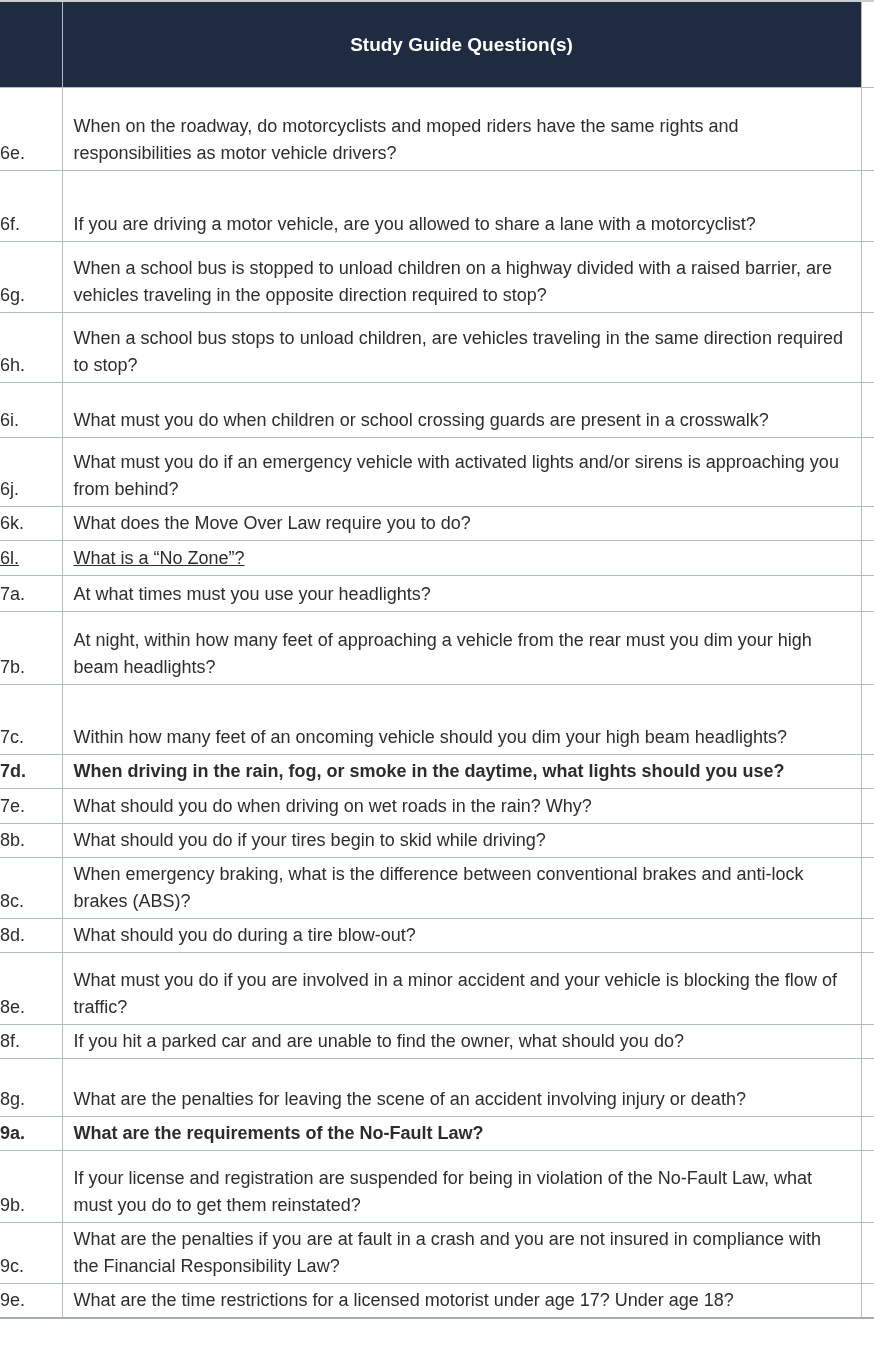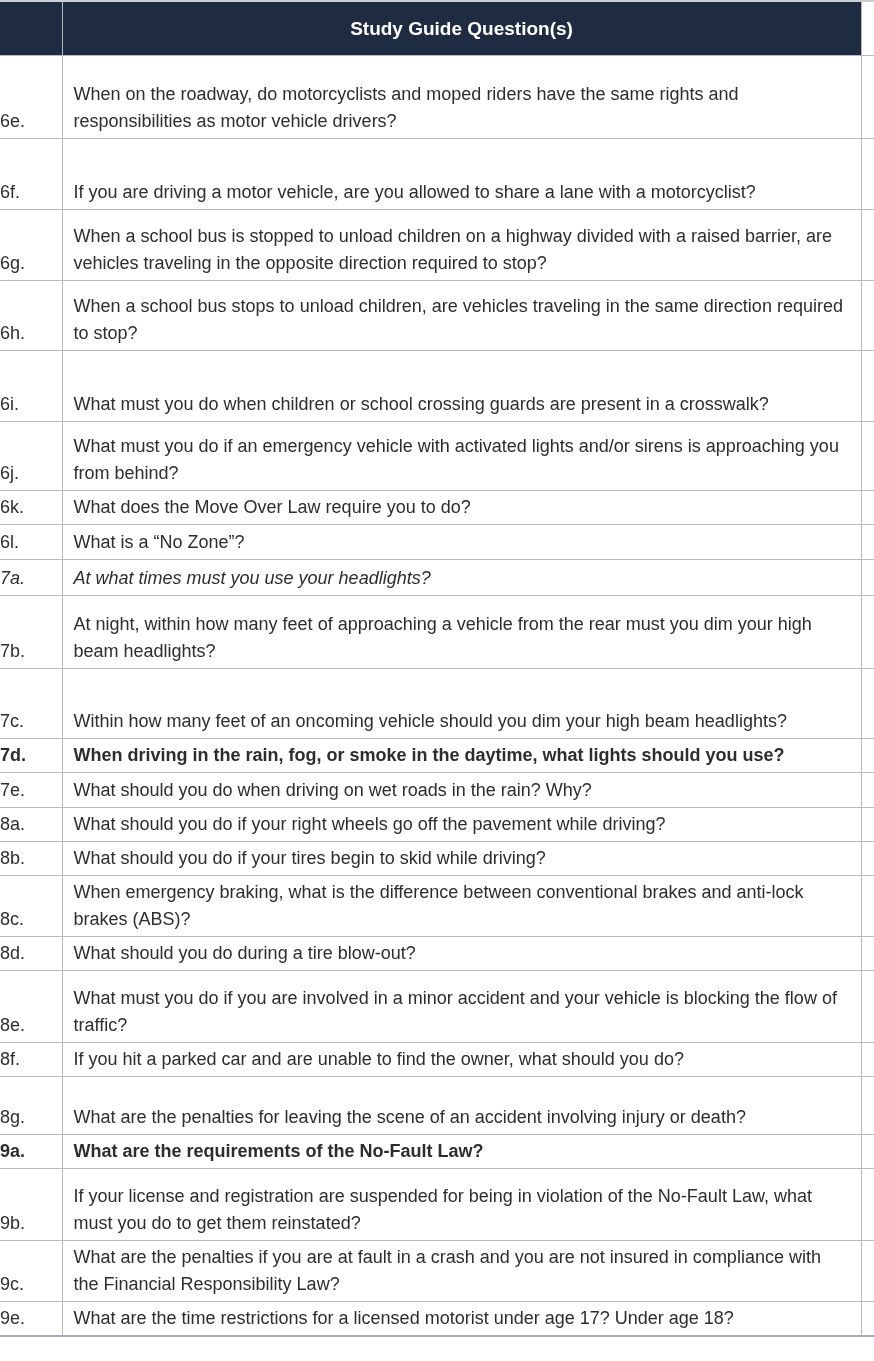--- a/index.html
+++ b/index.html
@@ -30,21 +30,21 @@
   col.c-cut{width:13px;}
   thead th{
     background:var(--header-bg);
     color:var(--header-text);
     height:53px;
     font-size:19px;
     font-weight:700;
     text-align:center;
     vertical-align:middle;
     border-bottom:1px solid var(--border);
-    padding:0;
+    padding:16px;
   }
   thead th.cut{background:#ffffff;}
   tbody td{
     vertical-align:bottom;
     font-size:18px;
     line-height:27px;
     border-bottom:1px solid var(--border);
     padding:0 0 3px 0;
     overflow:hidden;
   }
@@ -92,41 +92,41 @@
       <tr style="height: 71px;">
         <td class="num">6g.</td>
         <td class="q">When a school bus is stopped to unload children on a highway divided with a raised barrier, are vehicles traveling in the opposite direction required to stop?</td>
         <td class="cut"></td>
       </tr>
       <tr style="height: 70px;">
         <td class="num">6h.</td>
         <td class="q">When a school bus stops to unload children, are vehicles traveling in the same direction required to stop?</td>
         <td class="cut"></td>
       </tr>
-      <tr style="height: 71px;">
+      <tr style="height: 55px;">
         <td class="num">6i.</td>
         <td class="q">What must you do when children or school crossing guards are present in a crosswalk?</td>
         <td class="cut"></td>
       </tr>
       <tr style="height: 69px;">
         <td class="num">6j.</td>
         <td class="q">What must you do if an emergency vehicle with activated lights and/or sirens is approaching you from behind?</td>
         <td class="cut"></td>
       </tr>
       <tr style="height: 29px;">
         <td class="num">6k.</td>
         <td class="q">What does the Move Over Law require you to do?</td>
         <td class="cut"></td>
       </tr>
-      <tr style="height: 35px;">
+      <tr style="height: 35px; text-decoration: underline;">
         <td class="num">6l.</td>
         <td class="q">What is a “No Zone”?</td>
         <td class="cut"></td>
       </tr>
-      <tr style="height: 36px; font-style: italic;">
+      <tr style="height: 36px;">
         <td class="num">7a.</td>
         <td class="q">At what times must you use your headlights?</td>
         <td class="cut"></td>
       </tr>
       <tr style="height: 73px;">
         <td class="num">7b.</td>
         <td class="q">At night, within how many feet of approaching a vehicle from the rear must you dim your high beam headlights?</td>
         <td class="cut"></td>
       </tr>
       <tr style="height: 70px;">
@@ -135,25 +135,20 @@
         <td class="cut"></td>
       </tr>
       <tr style="height: 30px; font-weight: bold;">
         <td class="num">7d.</td>
         <td class="q">When driving in the rain, fog, or smoke in the daytime, what lights should you use?</td>
         <td class="cut"></td>
       </tr>
       <tr style="height: 35px;">
         <td class="num">7e.</td>
         <td class="q">What should you do when driving on wet roads in the rain? Why?</td>
-        <td class="cut"></td>
-      </tr>
-      <tr style="height: 30px;">
-        <td class="num">8a.</td>
-        <td class="q">What should you do if your right wheels go off the pavement while driving?</td>
         <td class="cut"></td>
       </tr>
       <tr style="height: 30px; margin-top: 32px;">
         <td class="num">8b.</td>
         <td class="q">What should you do if your tires begin to skid while driving?</td>
         <td class="cut"></td>
       </tr>
       <tr style="height: 59px;">
         <td class="num">8c.</td>
         <td class="q">When emergency braking, what is the difference between conventional brakes and anti-lock brakes (ABS)?</td>

